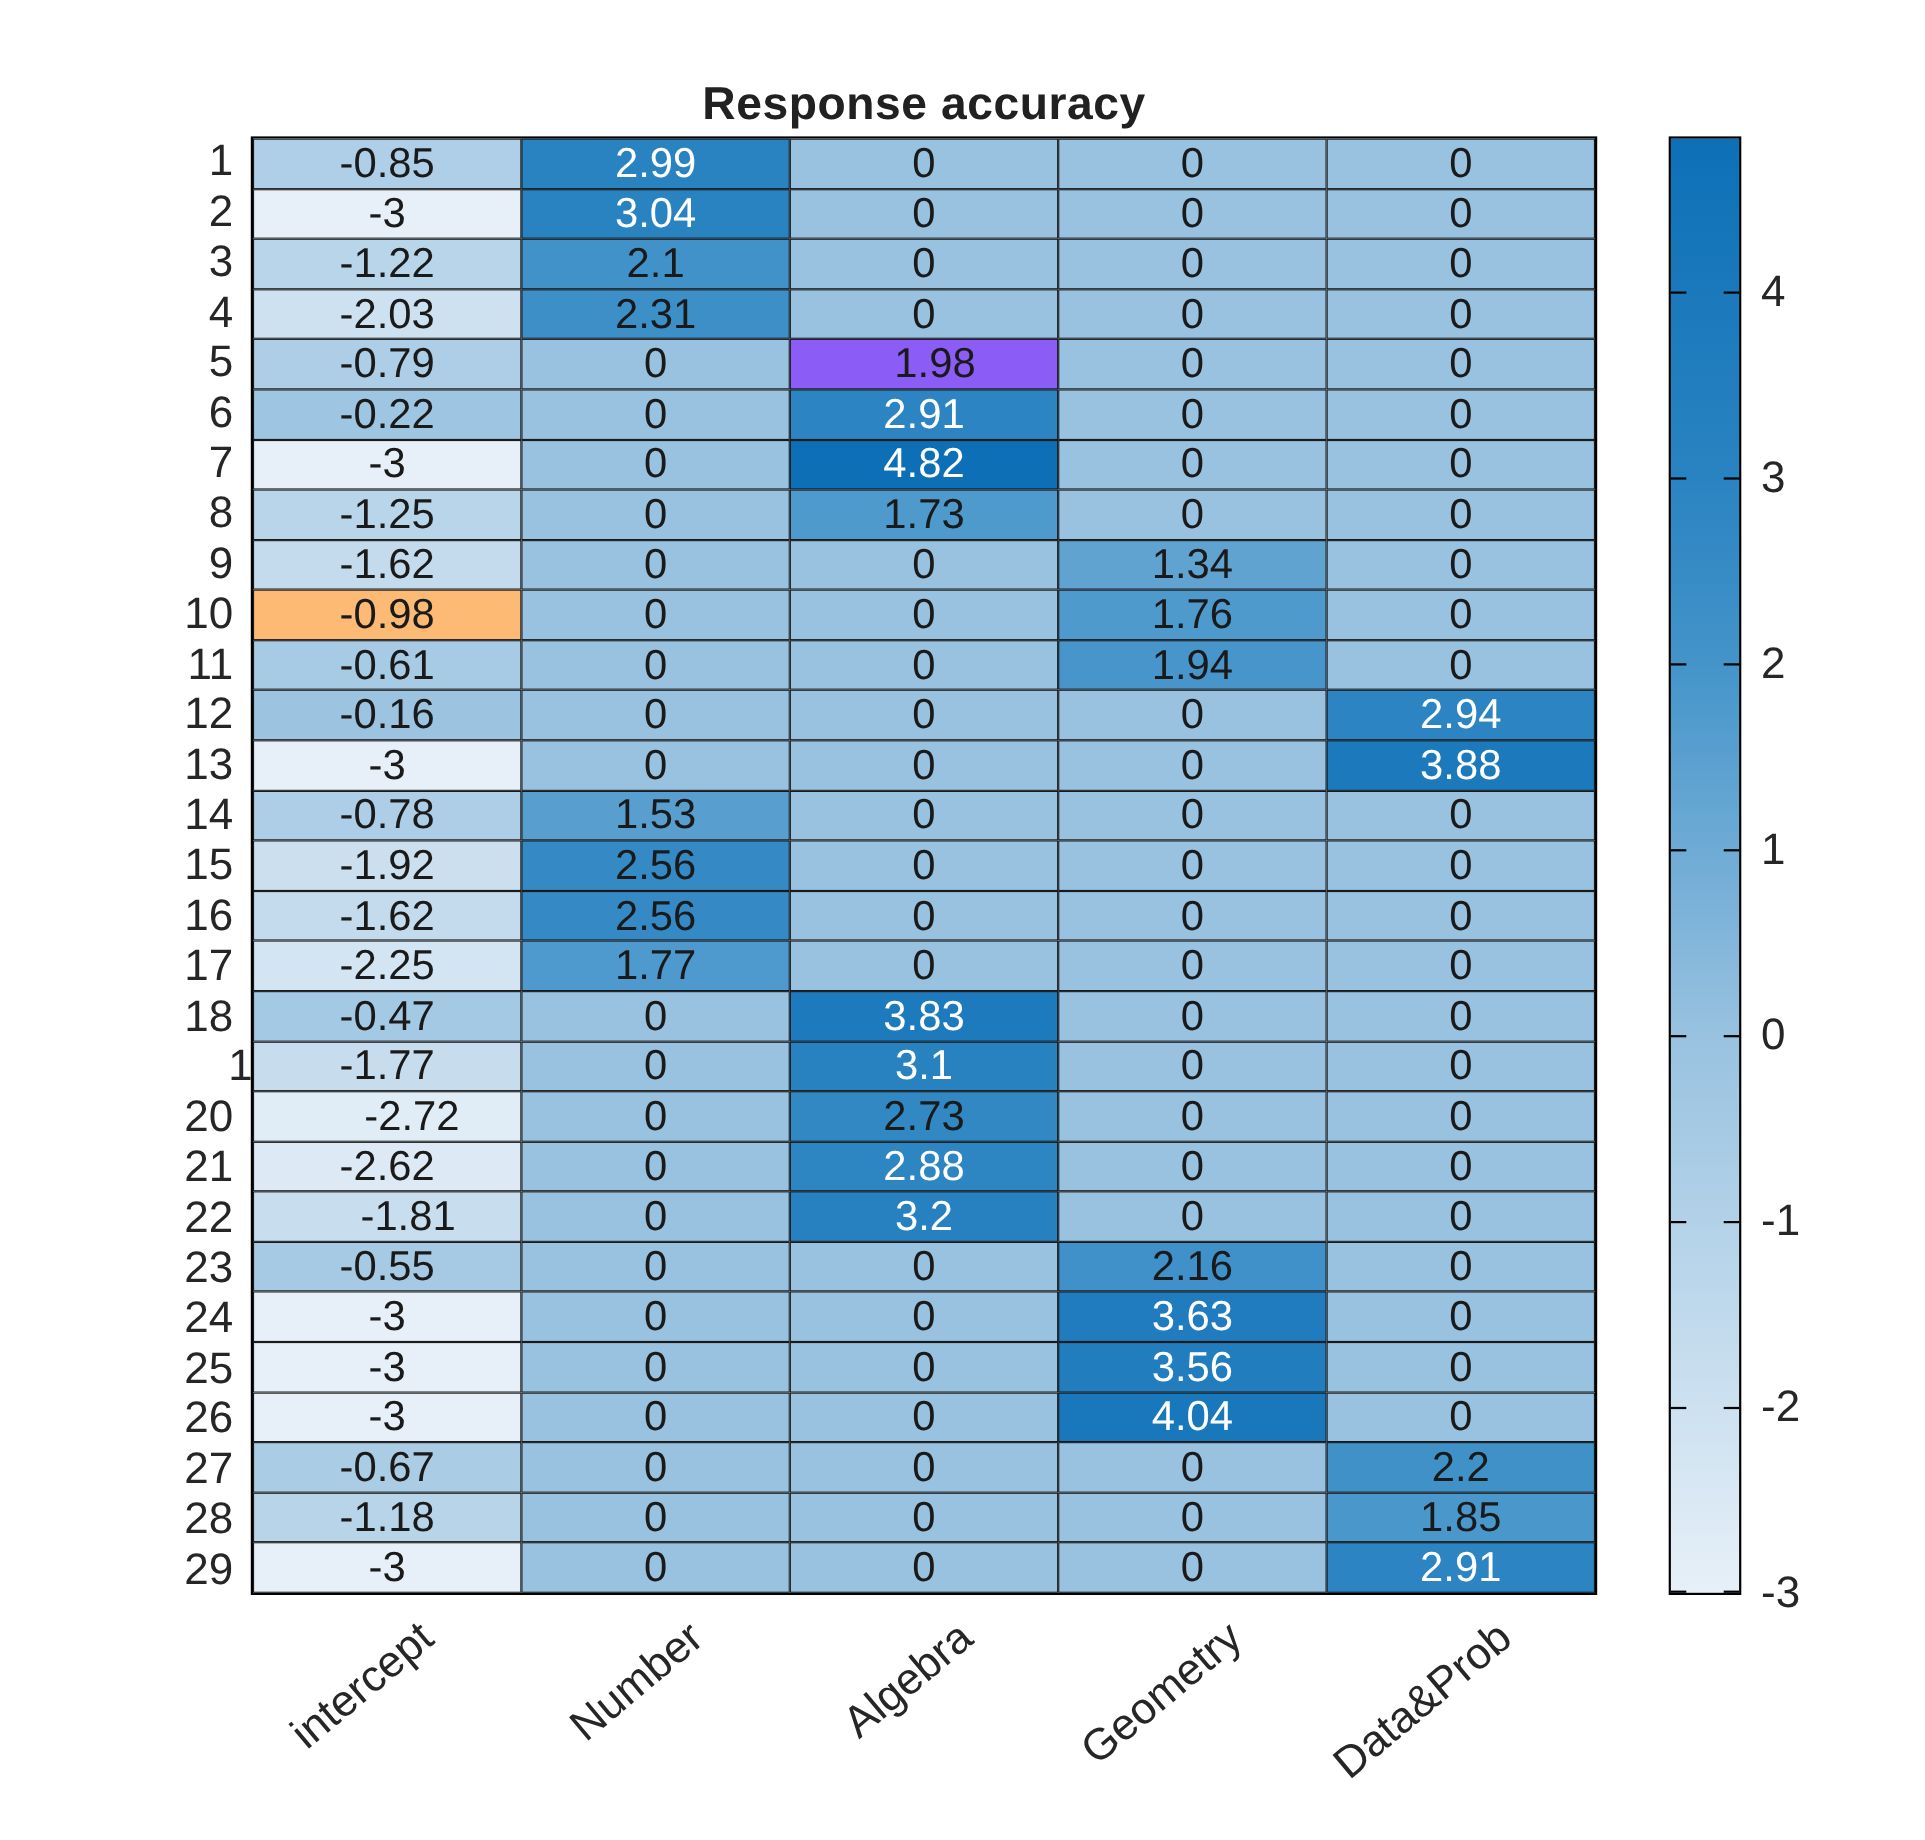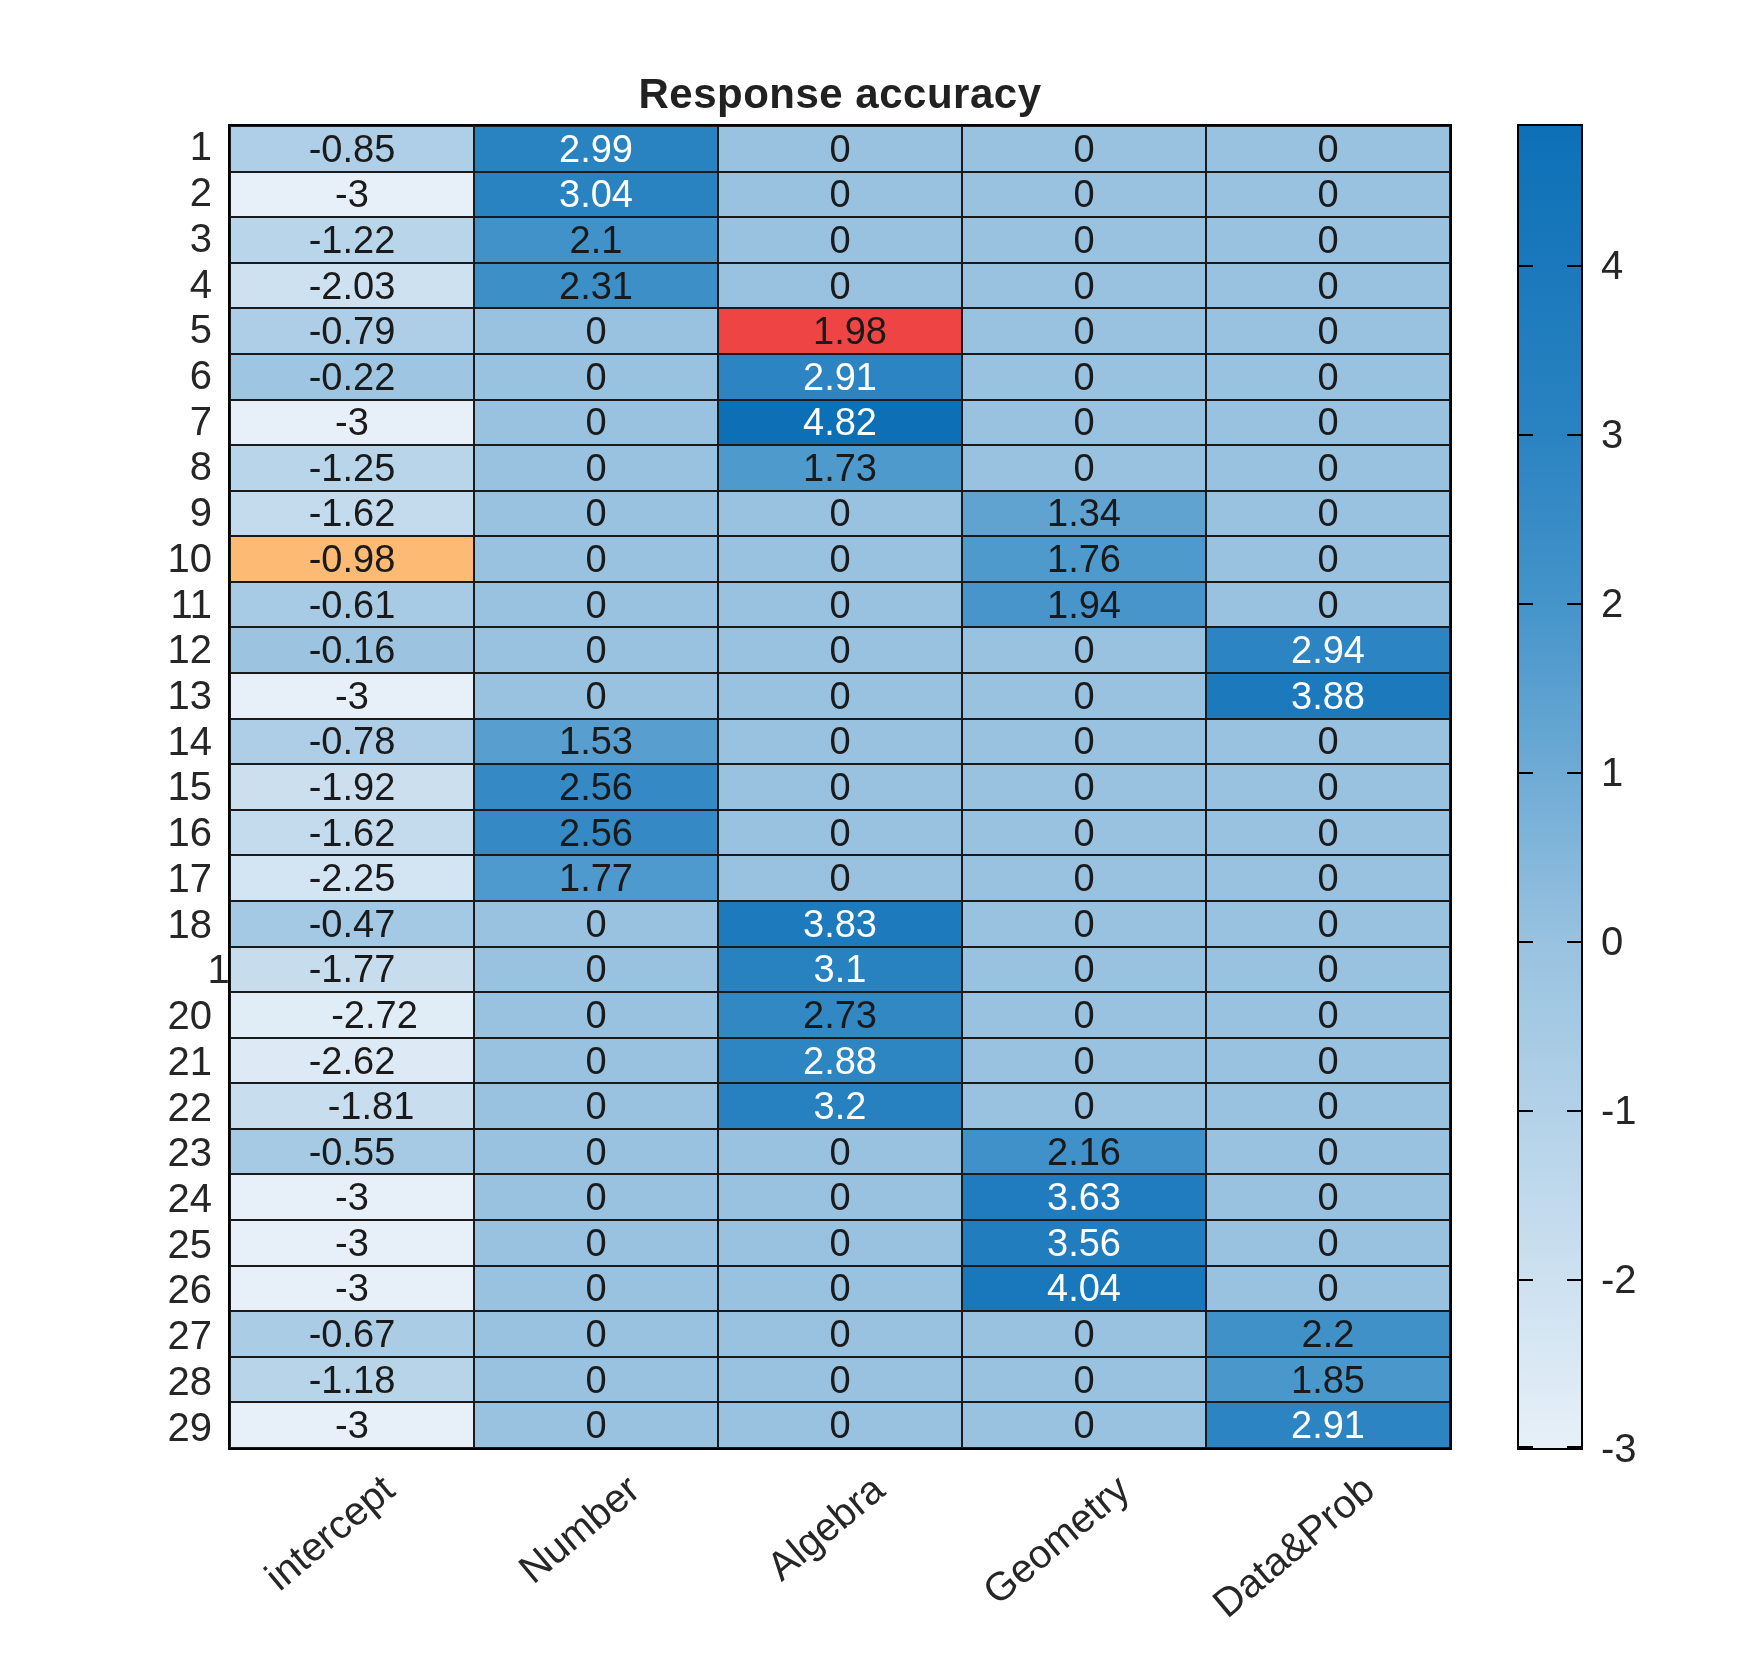--- a/index.html
+++ b/index.html
@@ -141,21 +141,21 @@
       <div class="cell" style="background: rgb(152, 194, 224); color: rgb(26, 26, 26); border-color: rgb(26, 26, 26);">0</div>
       <div class="cell" style="background: rgb(152, 194, 224); color: rgb(26, 26, 26); border-color: rgb(26, 26, 26);">0</div>
       <div class="cell" style="background: rgb(152, 194, 224); color: rgb(26, 26, 26); border-color: rgb(26, 26, 26);">0</div>
       <div class="cell" style="background: rgb(205, 225, 240); color: rgb(26, 26, 26); border-color: rgb(26, 26, 26);">-2.03</div>
       <div class="cell" style="background: rgb(60, 143, 199); color: rgb(26, 26, 26); border-color: rgb(26, 26, 26);">2.31</div>
       <div class="cell" style="background: rgb(152, 194, 224); color: rgb(26, 26, 26); border-color: rgb(26, 26, 26);">0</div>
       <div class="cell" style="background: rgb(152, 194, 224); color: rgb(26, 26, 26); border-color: rgb(26, 26, 26);">0</div>
       <div class="cell" style="background: rgb(152, 194, 224); color: rgb(26, 26, 26); border-color: rgb(26, 26, 26);">0</div>
       <div class="cell" style="background: rgb(173, 206, 230); color: rgb(26, 26, 26); border-color: rgb(26, 26, 26);">-0.79</div>
       <div class="cell" style="background: rgb(152, 194, 224); color: rgb(26, 26, 26); border-color: rgb(26, 26, 26);">0</div>
-      <div class="cell" style="background: #ef4444; color: rgb(26, 26, 26); border-color: rgb(26, 26, 26); padding-left: 20px;">1.98</div>
+      <div class="cell" style="background: #8b5cf6; color: rgb(26, 26, 26); border-color: rgb(26, 26, 26); padding-left: 20px;">1.98</div>
       <div class="cell" style="background: rgb(152, 194, 224); color: rgb(26, 26, 26); border-color: rgb(26, 26, 26);">0</div>
       <div class="cell" style="background: rgb(152, 194, 224); color: rgb(26, 26, 26); border-color: rgb(26, 26, 26);">0</div>
       <div class="cell" style="background: rgb(158, 197, 226); color: rgb(26, 26, 26); border-color: rgb(26, 26, 26);">-0.22</div>
       <div class="cell" style="background: rgb(152, 194, 224); color: rgb(26, 26, 26); border-color: rgb(26, 26, 26);">0</div>
       <div class="cell" style="background: rgb(44, 133, 194); color: rgb(255, 255, 255); border-color: rgb(26, 26, 26);">2.91</div>
       <div class="cell" style="background: rgb(152, 194, 224); color: rgb(26, 26, 26); border-color: rgb(26, 26, 26);">0</div>
       <div class="cell" style="background: rgb(152, 194, 224); color: rgb(26, 26, 26); border-color: rgb(26, 26, 26);">0</div>
       <div class="cell" style="background: rgb(231, 240, 248); color: rgb(26, 26, 26); border-color: rgb(26, 26, 26);">-3</div>
       <div class="cell" style="background: rgb(152, 194, 224); color: rgb(26, 26, 26); border-color: rgb(26, 26, 26);">0</div>
       <div class="cell" style="background: rgb(13, 112, 183); color: rgb(255, 255, 255); border-color: rgb(26, 26, 26);">4.82</div>

